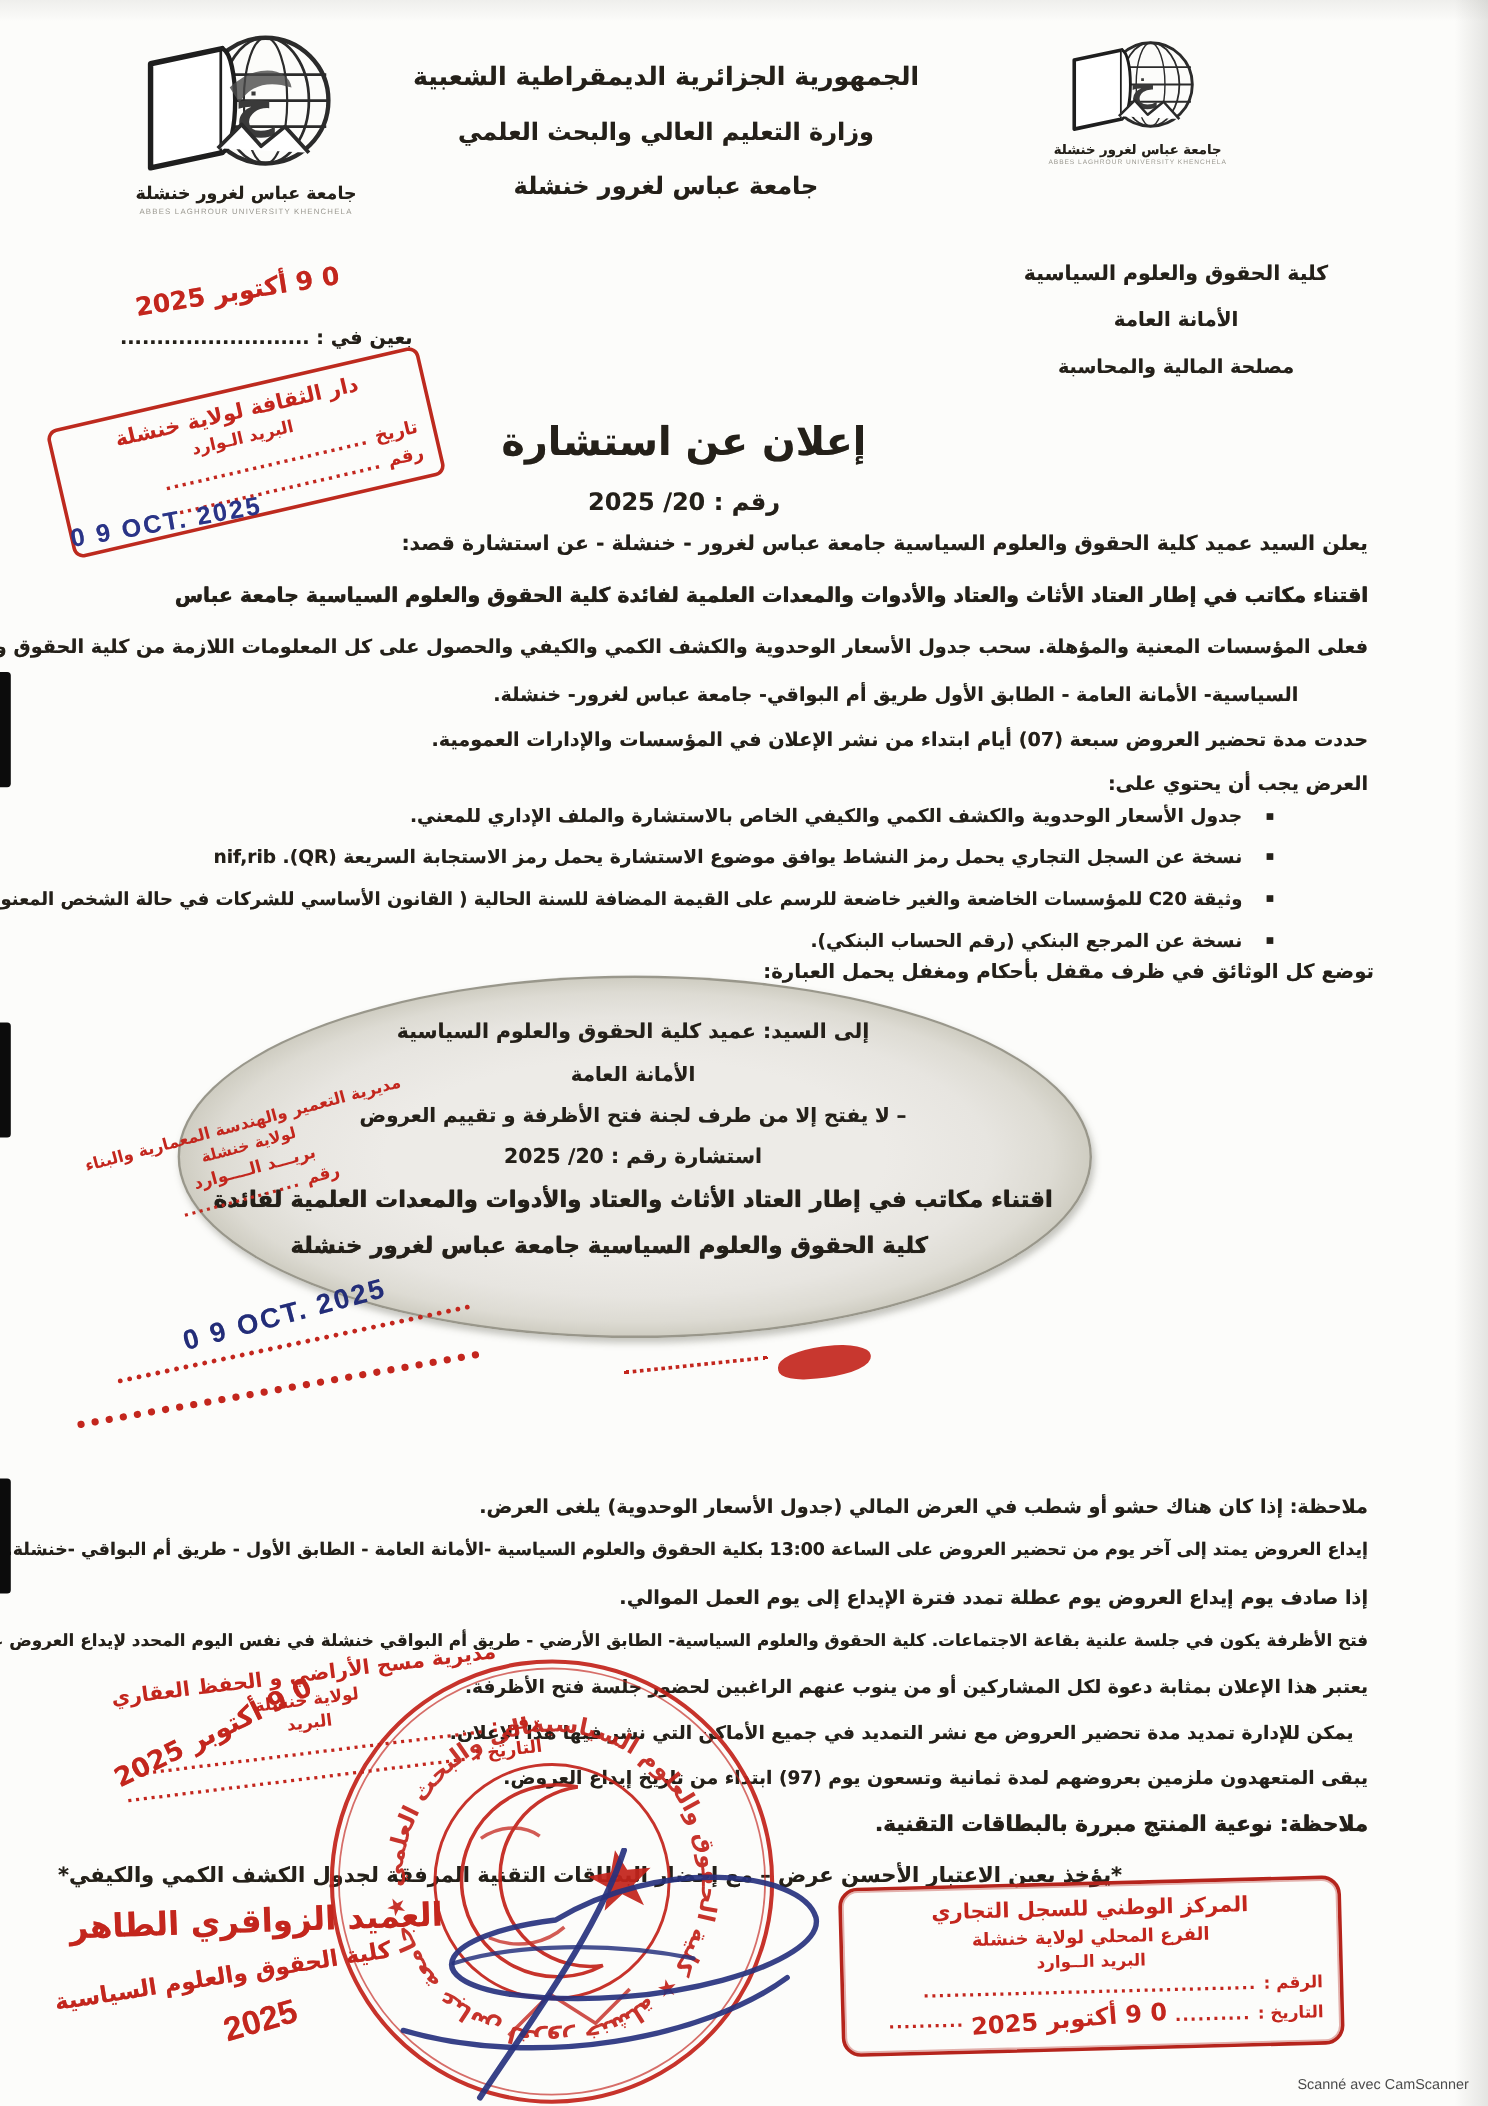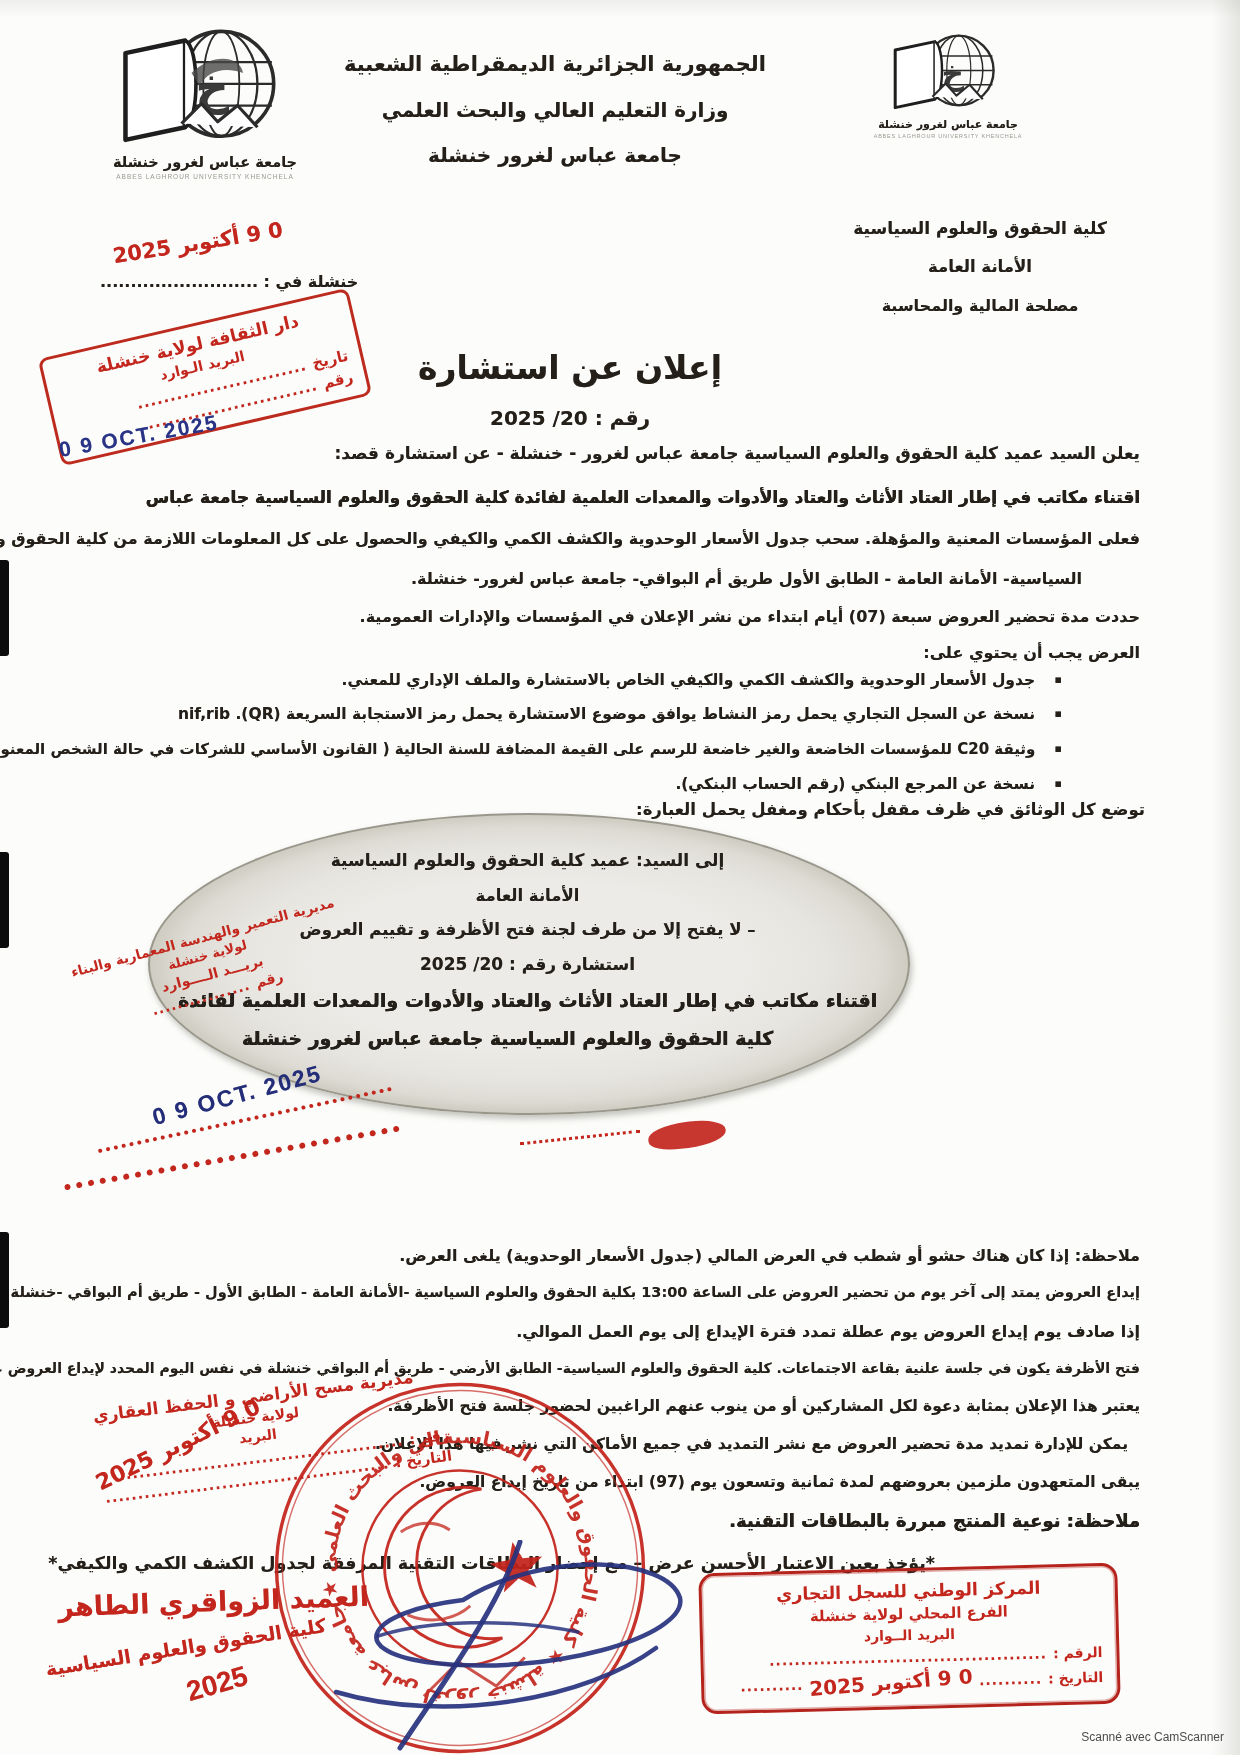--- a/index.html
+++ b/index.html
@@ -72,21 +72,21 @@
 
   <div class="ar center z2" style="left:235px;top:52px;width:640px;font-size:21px;">الجمهورية الجزائرية الديمقراطية الشعبية</div>
   <div class="ar center z2" style="left:235px;top:98px;width:640px;font-size:20px;">وزارة التعليم العالي والبحث العلمي</div>
   <div class="ar center z2" style="left:235px;top:143px;width:640px;font-size:20px;">جامعة عباس لغرور خنشلة</div>
 
   <div class="ar center z2" style="left:800px;top:218px;width:360px;font-size:17px;">كلية الحقوق والعلوم السياسية</div>
   <div class="ar center z2" style="left:800px;top:257px;width:360px;font-size:16.5px;">الأمانة العامة</div>
   <div class="ar center z2" style="left:800px;top:296px;width:360px;font-size:16px;">مصلحة المالية والمحاسبة</div>
 
   <div class="ar z2" style="left:100px;top:272px;font-size:16px;">
-    <span>خنشلة في :</span>
+    <span>بعين في :</span>
     <span class="dots">..........................</span>
   </div>
   <div class="ar red z3" style="left:112px;top:231px;font-size:21px;transform:rotate(-9deg);letter-spacing:1px;">0 9 أكتوبر 2025</div>
 
   <div class="stampbox culture z2" style="left:46px;top:322px;width:288px;transform:rotate(-13deg);">
     <div style="font-size:17.5px;">دار الثقافة لولاية خنشلة</div>
     <div style="font-size:14px;margin-top:4px;">البريد الـوارد</div>
     <div class="srow" style="margin-top:6px;font-size:15px;">
       <span>تاريخ</span>
       <span class="dots">..........................</span>

